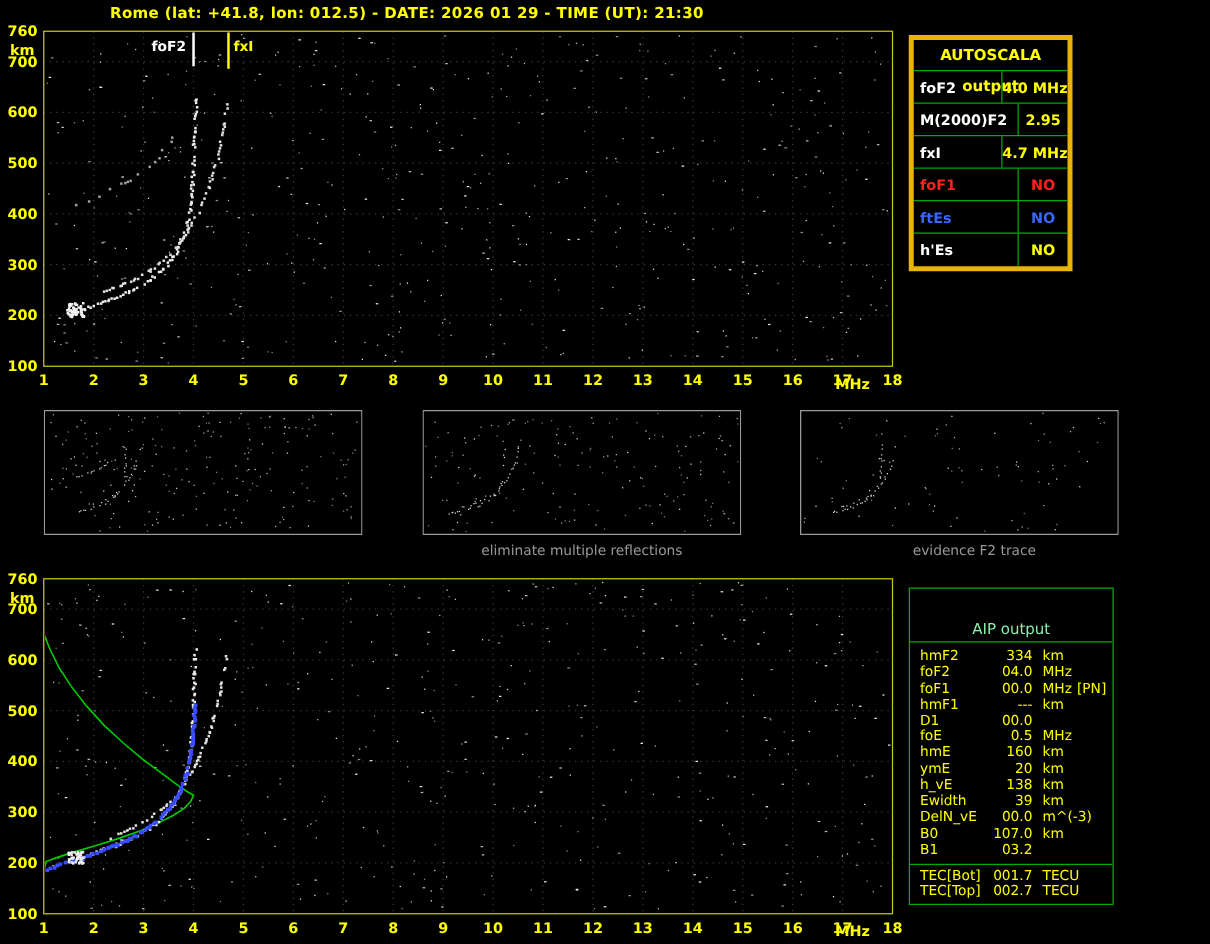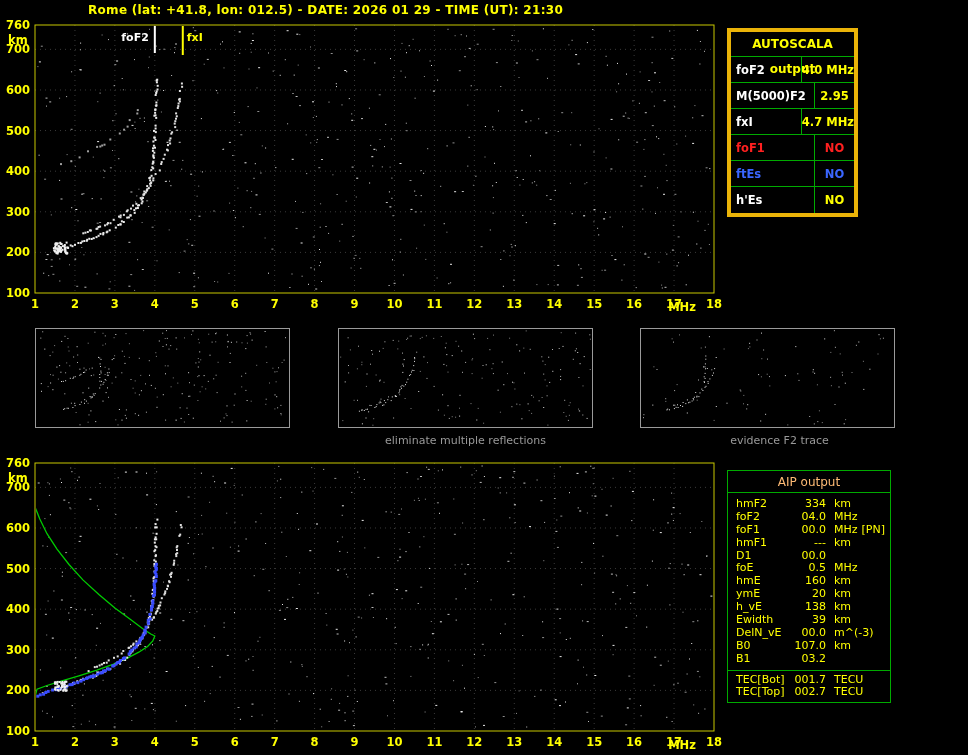--- a/index.html
+++ b/index.html
@@ -21,21 +21,21 @@
   #cap-1 { left:35px; } #cap-2 { left:338px; } #cap-3 { left:652px; }
 
   #autoscala-table { position:absolute; left:727px; top:28px; width:131px; border:4px solid #eab308; background:#000; }
   #autoscala-table .tbl-header { height:25px; line-height:25px; text-align:center; color:#ffff00; font-weight:bold; font-size:12px; border-bottom:1px solid #00aa00; }
   .as-row { display:flex; height:26px; line-height:26px; font-size:11.5px; font-weight:bold; border-bottom:1px solid #00aa00; }
   #autoscala-rows .as-row:last-child { border-bottom:none; }
   .as-name { width:84px; padding-left:5px; border-right:1px solid #00aa00; white-space:nowrap; }
   .as-value { flex:1; text-align:center; white-space:nowrap; }
 
   #aip-table { position:absolute; left:727px; top:470px; width:164px; border:1px solid #00aa00; background:#000; padding-bottom:3px; }
-  #aip-table .aip-header { height:22px; line-height:22px; text-align:center; color:#fdba74; font-size:12px; border-bottom:1px solid #00aa00; margin-bottom:5px; }
+  #aip-table .aip-header { height:22px; line-height:22px; text-align:center; color:#86efac; font-size:12px; border-bottom:1px solid #00aa00; margin-bottom:5px;margin-top:21px; }
   .aip-row { position:relative; display:grid; grid-template-columns:54px 36px 1fr; padding:0 5px 0 8px; color:#ffff00; font-size:11px; line-height:12.9px; height:12.9px; white-space:nowrap; }
   .aip-value { text-align:right; }
   .aip-unit { padding-left:8px; }
   .aip-extra { position:absolute; right:5px; top:0; }
   .aip-sep { border-top:1px solid #00aa00; margin:4px 0 3px 0; }
 </style>
 </head>
 <body>
 
 <div id="screen">
@@ -861,21 +861,21 @@
       </svg></div>
 
   <div id="autoscala-table">
     <div class="tbl-header">AUTOSCALA output</div>
     <div id="autoscala-rows">
         <div class="as-row">
           <span class="as-name" style="color: rgb(255, 255, 255);">foF2</span>
           <span class="as-value" style="color: rgb(255, 255, 0);">4.0 MHz</span>
         </div>
         <div class="as-row">
-          <span class="as-name" style="color: rgb(255, 255, 255);">M(5000)F2</span>
+          <span class="as-name" style="color: rgb(255, 255, 255);">M(2000)F2</span>
           <span class="as-value" style="color: rgb(255, 255, 0);">2.95</span>
         </div>
         <div class="as-row">
           <span class="as-name" style="color: rgb(255, 255, 255);">fxI</span>
           <span class="as-value" style="color: rgb(255, 255, 0);">4.7 MHz</span>
         </div>
         <div class="as-row">
           <span class="as-name" style="color: rgb(255, 32, 32);">foF1</span>
           <span class="as-value" style="color: rgb(255, 32, 32);">NO</span>
         </div>

